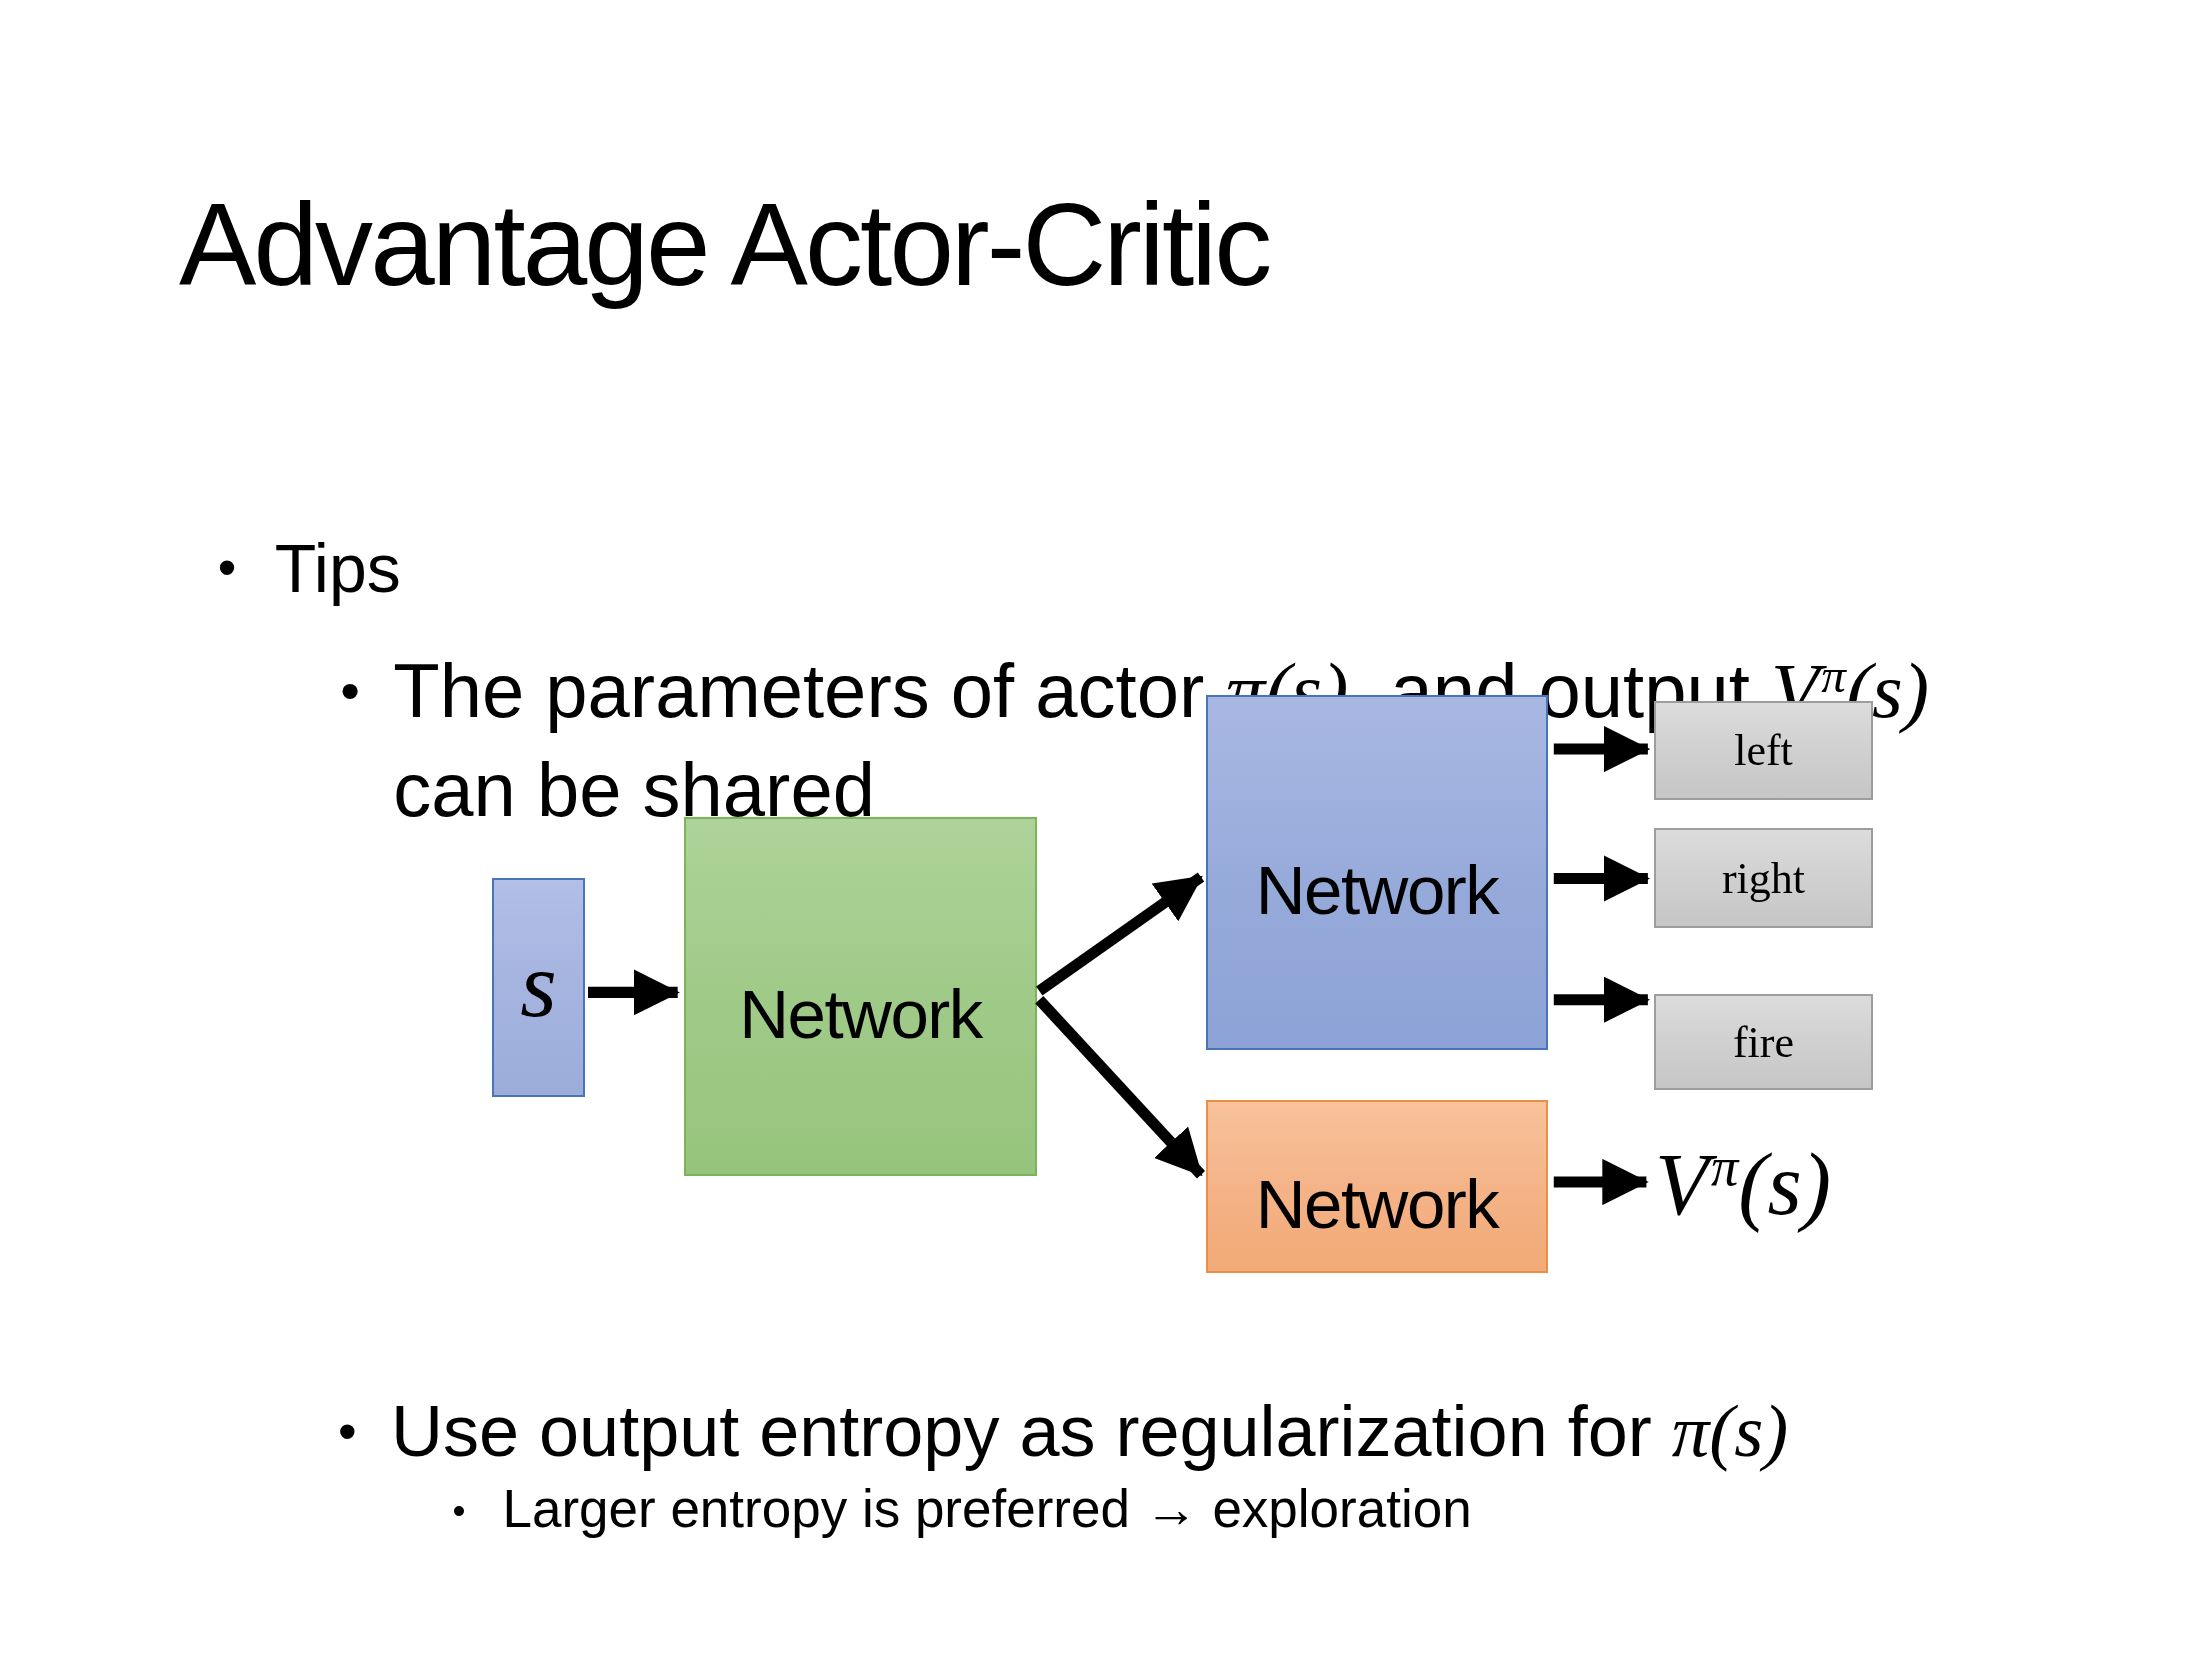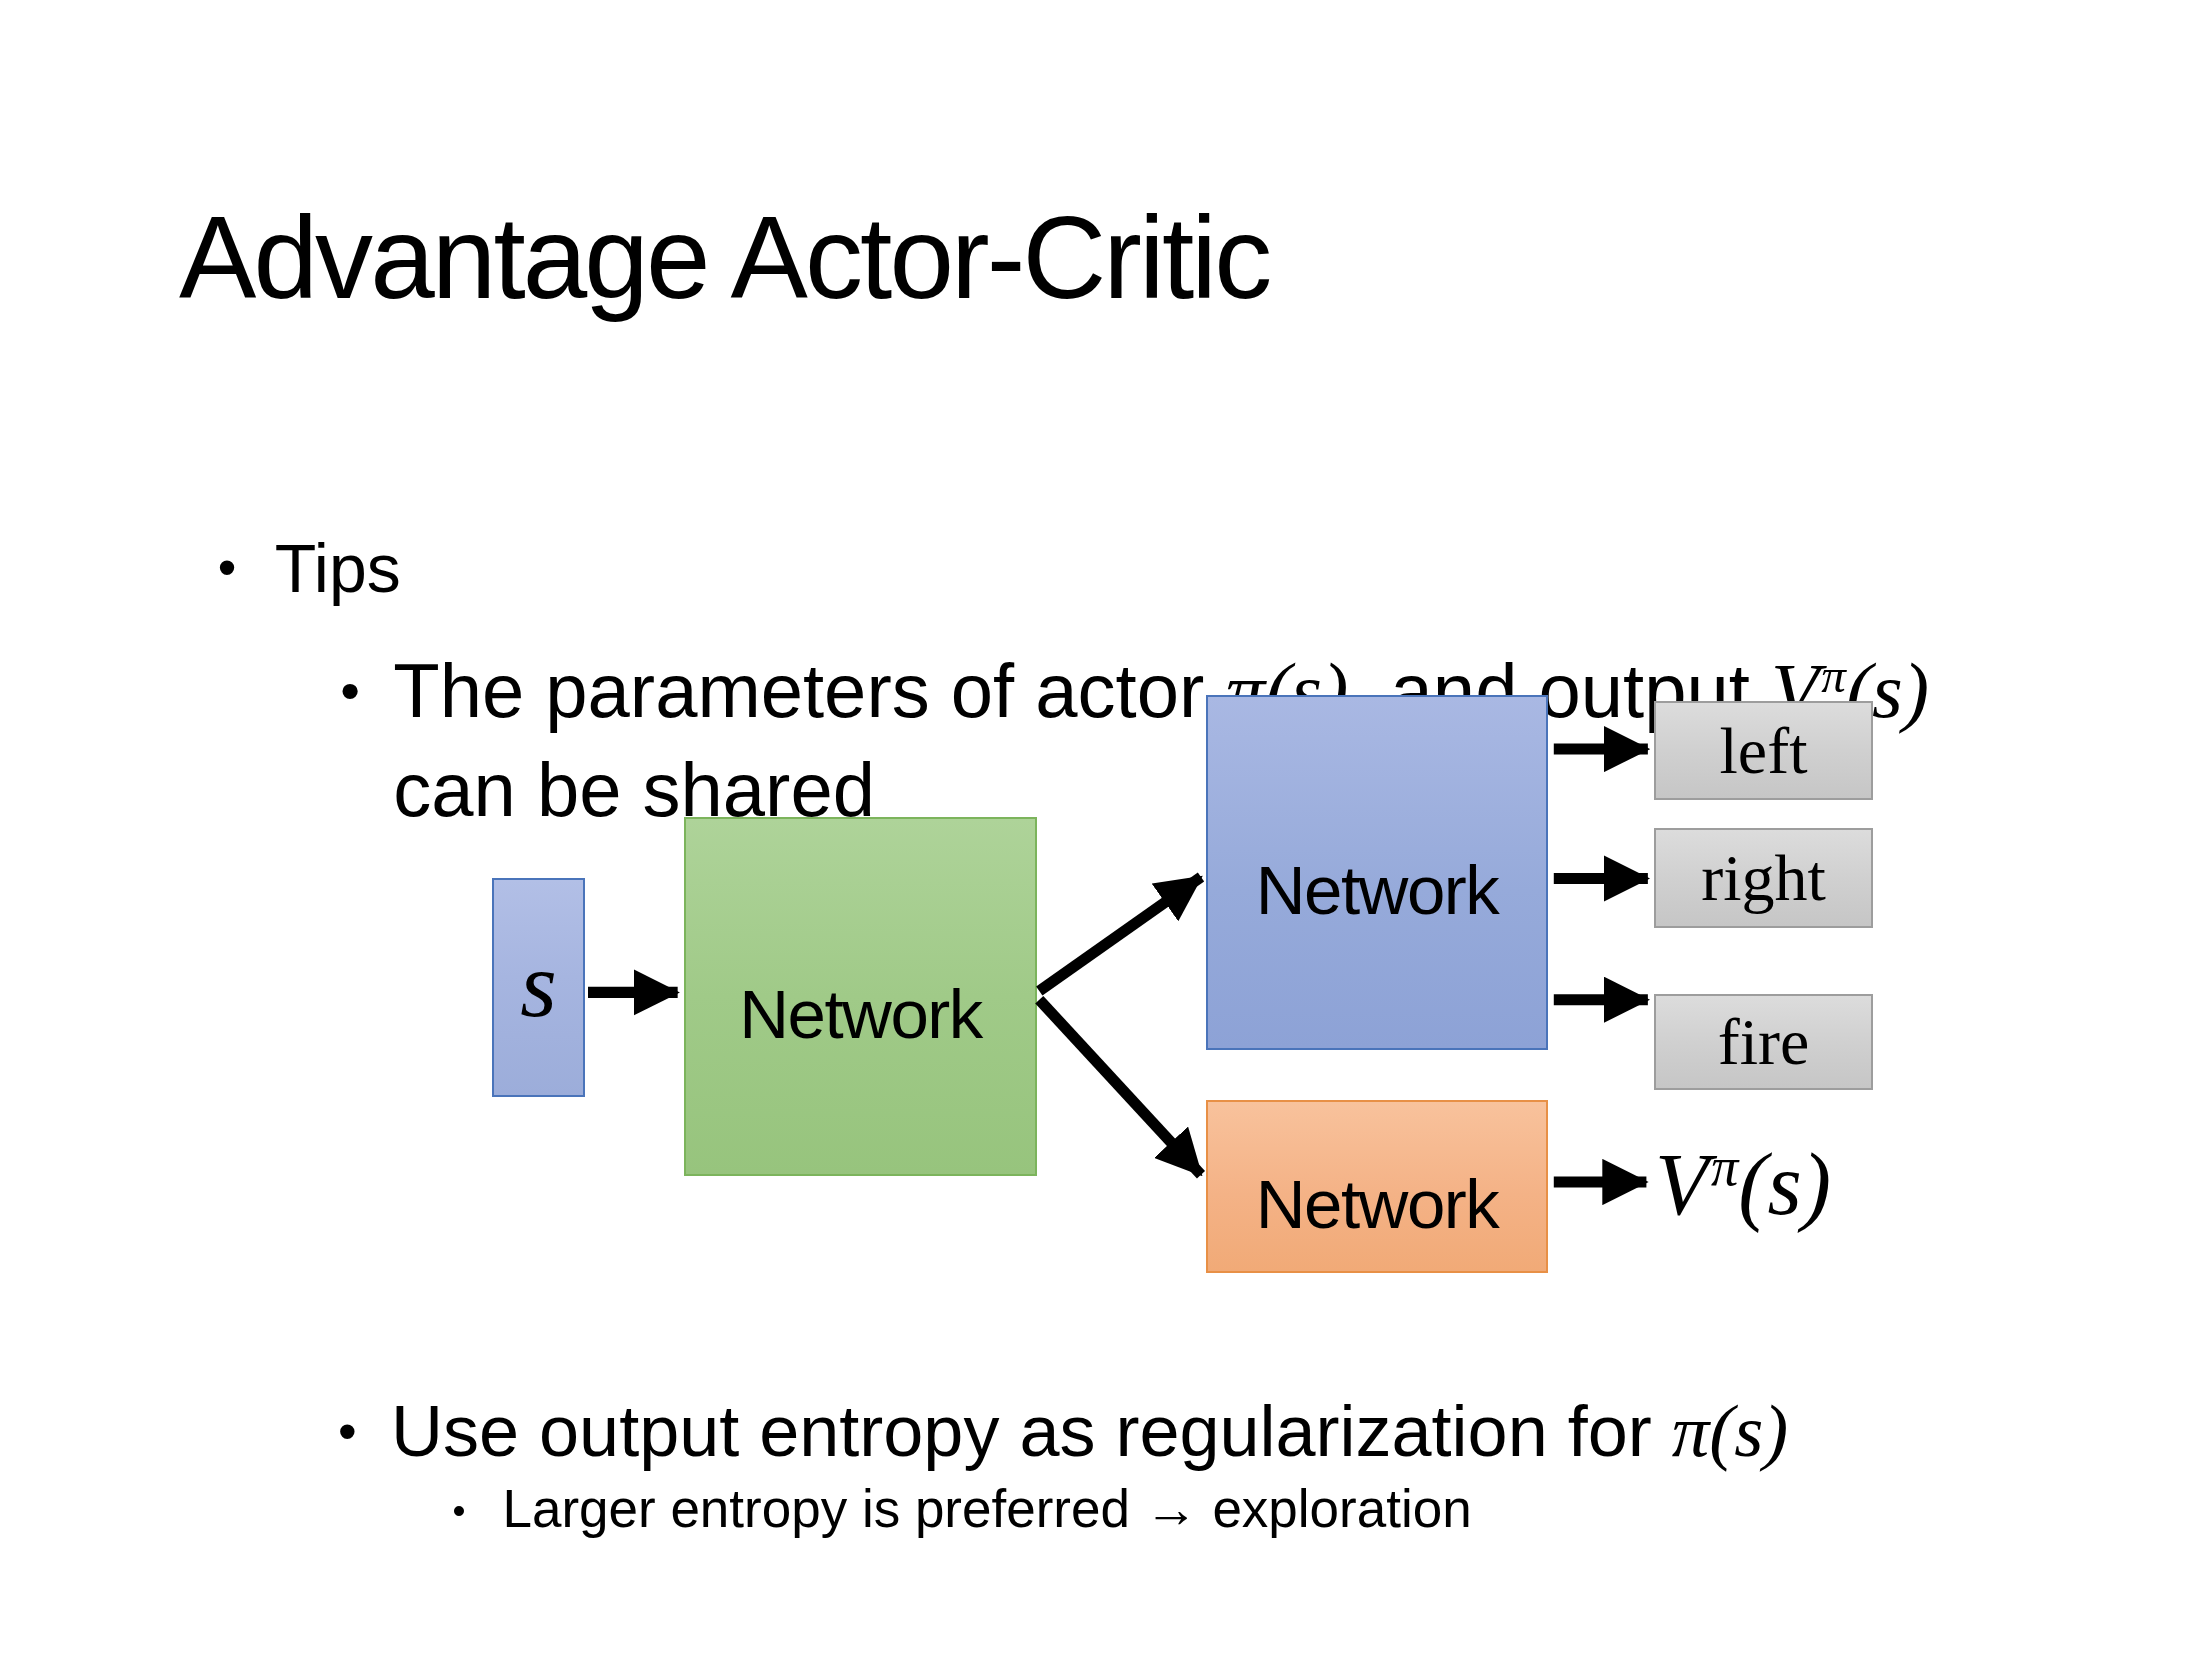--- a/index.html
+++ b/index.html
@@ -7,21 +7,20 @@
     width:2205px;height:1654px;position:relative;overflow:hidden;
     font-family:"Liberation Sans",sans-serif;color:#000;
   }
   .abs{position:absolute;}
 
   
   .slide-title{
     left:179px;top:182px;
     font-size:116px;letter-spacing:-2.9px;line-height:1.1;
     white-space:pre;
-    margin-top:13px;
   }
   .line{position:absolute;white-space:pre;line-height:1.25;}
   .line .bullet{display:inline-block;}
   .l1{left:180px;top:441px;font-size:68px;}
   .l1 .bullet{width:57px;font-size:0.78em;vertical-align:0.12em;}
   .l2{left:298px;top:547px;font-size:76px;}
   .l2 .bullet, .l4 .bullet{width:53px;font-size:0.74em;vertical-align:0.12em;}
   .l2b{left:351px;top:647px;font-size:76px;}
   .l4{left:298px;top:1294px;font-size:72px;}
   .l5{left:423px;top:1410px;font-size:53px;}
@@ -68,21 +67,21 @@
   .action-box{
     left:1654px;width:219px;height:99px;
     background:linear-gradient(180deg,#dcdcdc 0%,#d0d0d0 50%,#c6c6c6 100%);
     border:2.9px solid #9d9d9d;
   }
   .action-left{top:701px;}
   .action-right{top:828px;height:100px;}
   .action-fire{top:994px;height:96px;}
   .action-lbl{
     font-family:"Liberation Serif",serif;
-    font-size:66px;
+    font-size:44px;
   }
   .value-out{
     left:1655px;top:1125px;width:250px;height:118px;
     font-size:88px;display:flex;align-items:center;
   }
 
   
   svg.arrows{position:absolute;left:0;top:0;width:2205px;height:1654px;pointer-events:none;}
 </style>
 </head>

